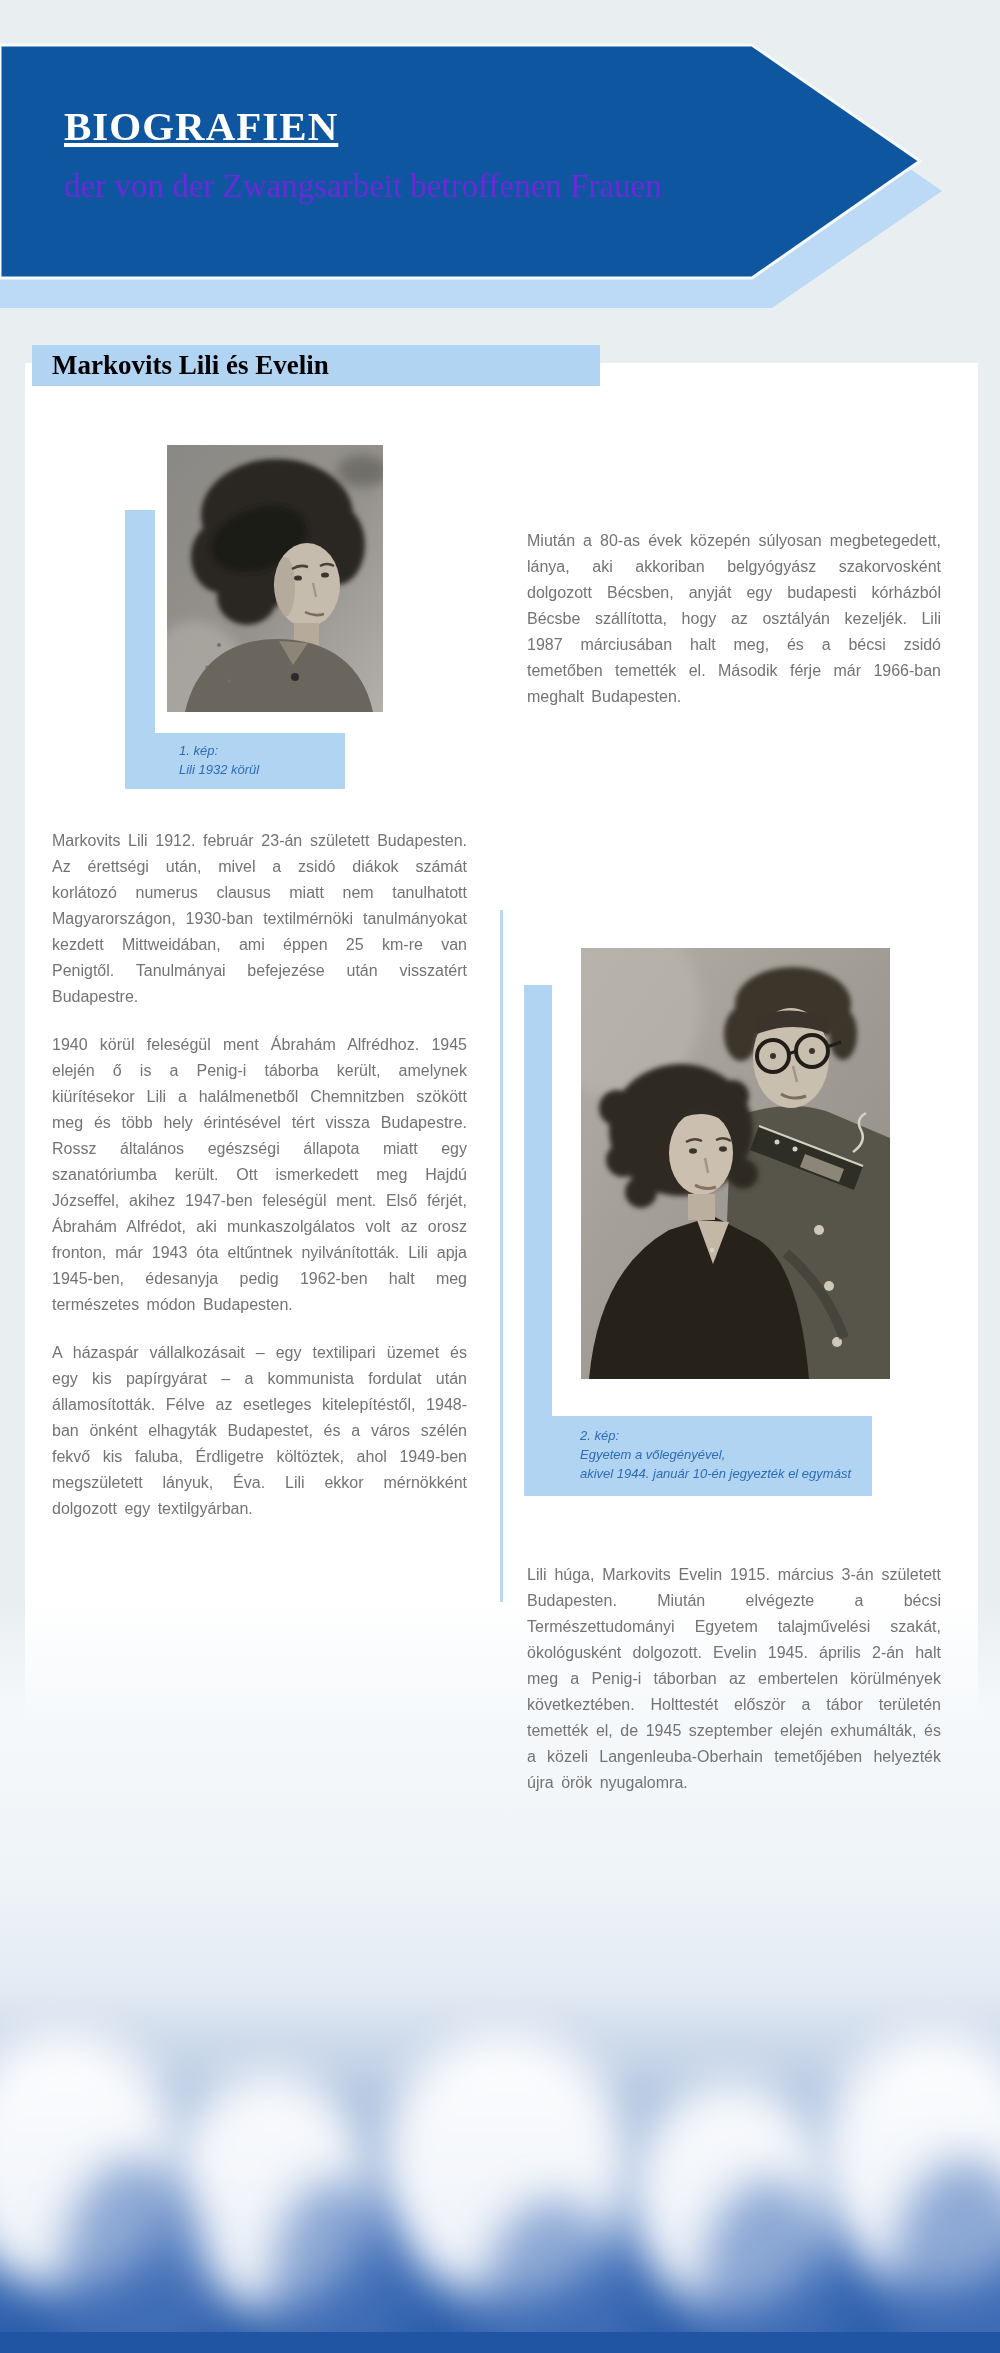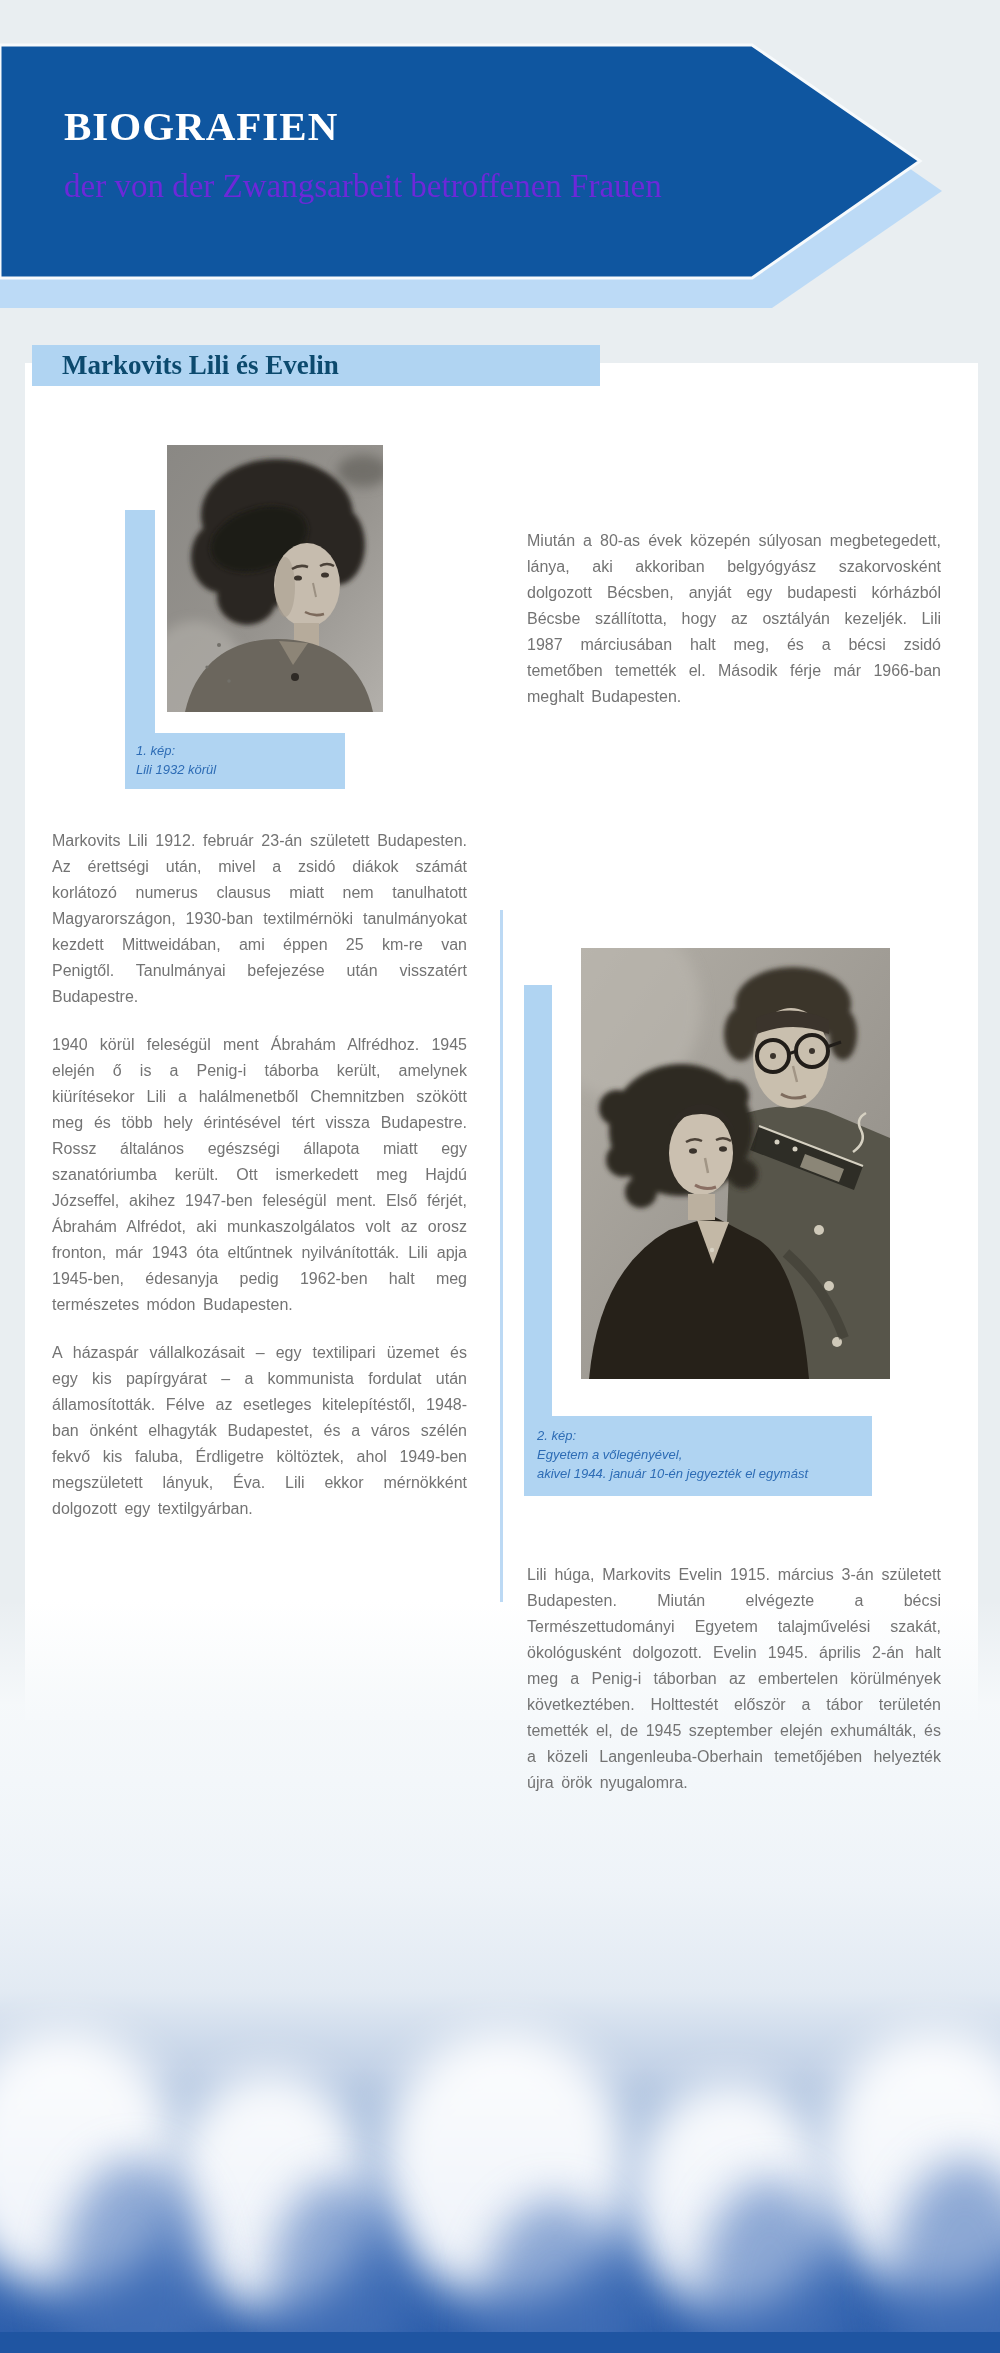--- a/index.html
+++ b/index.html
@@ -2,39 +2,39 @@
 <html><head>
 <meta charset="utf-8">
 <style>
   html,body{margin:0;padding:0;background:#e9eef1;}
   .page{position:relative;width:1000px;height:2353px;background:#e9eef1;overflow:hidden;
         font-family:"Liberation Sans","DejaVu Sans",sans-serif;}
 
   
   .banner-svg{position:absolute;left:0;top:0;z-index:2;}
   .banner-title{position:absolute;left:64px;top:102px;z-index:3;color:#ffffff;
-    font-family:"Liberation Serif","DejaVu Serif",serif;font-weight:bold;font-size:41px;letter-spacing:1px;}
+    font-family:"Liberation Serif","DejaVu Serif",serif;font-weight:bold;font-size:41px;letter-spacing:1px;text-decoration:underline;}
   .banner-subtitle{position:absolute;left:64px;top:168px;z-index:3;color:#6d28d9;
     font-family:"Liberation Serif","DejaVu Serif",serif;font-size:33px;}
 
   
   .section-title{position:absolute;left:32px;top:345px;width:568px;height:41px;z-index:3;
-    background:#b0d4f2;box-sizing:border-box;padding-left:30px;line-height:41px;
-    font-family:"Liberation Serif","DejaVu Serif",serif;font-weight:bold;font-size:27px;color:#0c4a6e;}
+    background:#b0d4f2;box-sizing:border-box;padding-left:20px;line-height:41px;
+    font-family:"Liberation Serif","DejaVu Serif",serif;font-weight:bold;font-size:27px;color:#000000;}
 
   .panel{position:absolute;left:25px;top:363px;width:953px;height:1357px;background:#ffffff;z-index:0;}
 
   
   .accent-bar-1{position:absolute;left:125px;top:510px;width:30px;height:224px;background:#b0d4f2;z-index:2;}
   .caption-box-1{position:absolute;left:125px;top:733px;width:220px;height:56px;background:#b0d4f2;z-index:3;
     box-sizing:border-box;padding:8px 0 0 11px;}
   .accent-bar-2{position:absolute;left:524px;top:985px;width:28px;height:431px;background:#b0d4f2;z-index:2;}
   .caption-box-2{position:absolute;left:524px;top:1416px;width:348px;height:80px;background:#b0d4f2;z-index:3;
     box-sizing:border-box;padding:10px 16px 0 13px;}
-  .caption-text{font-style:italic;font-size:13px;line-height:19px;color:#2d6cb5;}
+  .caption-text{font-style:italic;font-size:13px;line-height:19px;color:#2d6cb5;margin-left:43px;}
 
   .photo-1{position:absolute;left:167px;top:445px;z-index:3;}
   .photo-2{position:absolute;left:581px;top:948px;z-index:3;}
 
   .divider{position:absolute;left:500px;top:910px;width:3px;height:692px;background:#bcd9f4;z-index:2;}
 
   
   .left-col{position:absolute;left:52px;top:828px;width:415px;z-index:4;}
   .right-p1{position:absolute;left:527px;top:528px;width:414px;z-index:4;}
   .right-p2{position:absolute;left:527px;top:1562px;width:414px;z-index:4;}

